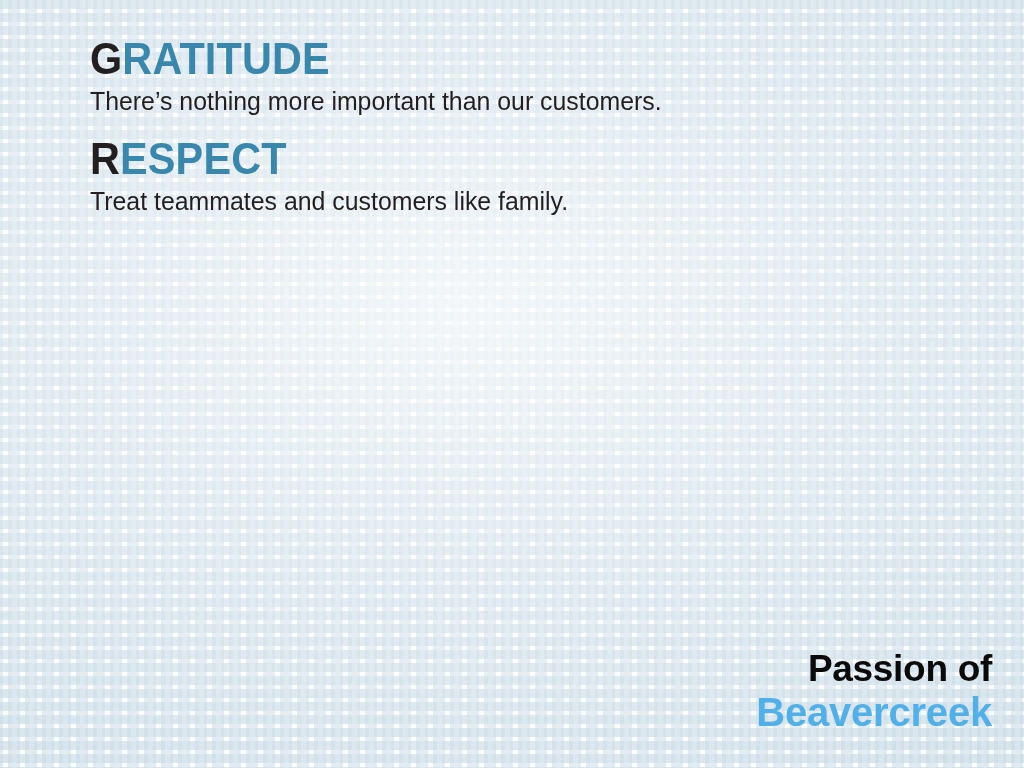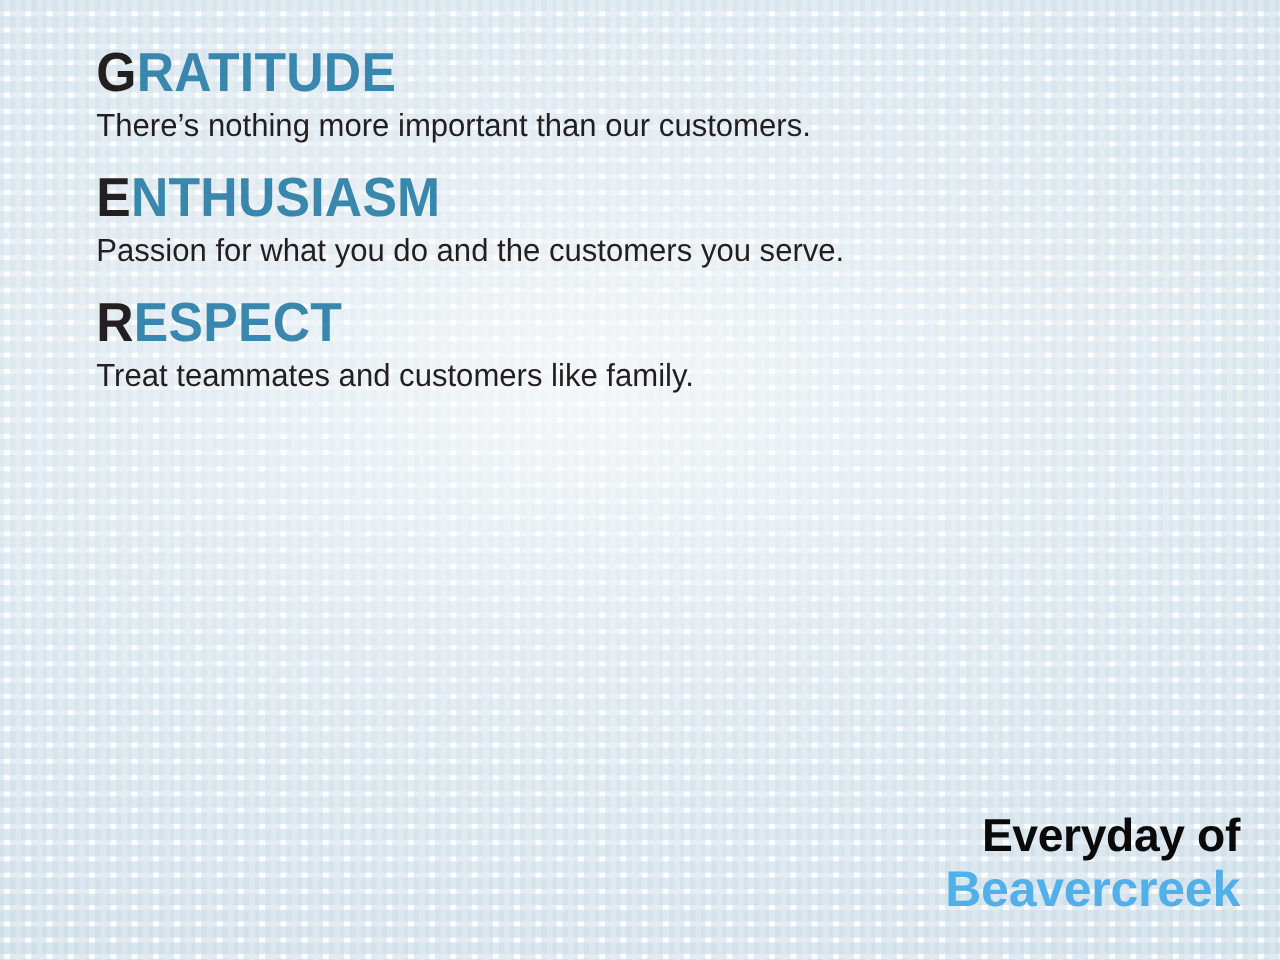--- a/index.html
+++ b/index.html
@@ -61,21 +61,21 @@
   #content {
     position: relative;
     z-index: 2;
     width: 100%;
     height: 100%;
   }
 
   
   .values-list {
     position: absolute;
-    left: 77px;
+    left: 90px;
     top: 36px;
     width: 900px;
   }
   .value-item {
     height: 100px;
   }
   .value-heading {
     font-family: "Liberation Sans Narrow", "Liberation Sans", sans-serif;
     font-weight: bold;
     font-size: 44px;
@@ -149,35 +149,31 @@
 
   <div id="content">
 
     <div class="values-list">
 
       <div class="value-item">
         <div class="value-heading"><span class="lead">G</span><span class="rest">RATITUDE</span></div>
         <p class="value-desc">There’s nothing more important than our customers.</p>
       </div>
 
-      <div class="value-item">
-        <div class="value-heading"><span class="lead">E</span><span class="rest">NTHUSIASM</span></div>
-        <p class="value-desc">Passion for what you do and the customers you serve.</p>
-      </div>
 
       <div class="value-item">
         <div class="value-heading"><span class="lead">R</span><span class="rest">ESPECT</span></div>
         <p class="value-desc">Treat teammates and customers like family.</p>
       </div>
 
 
 
 
 
     </div>
 
     <div id="logo">
-      <div class="logo-line1"><span class="logo-germain">Everyday</span><span class="logo-of"> of</span></div>
+      <div class="logo-line1"><span class="logo-germain">Passion</span><span class="logo-of"> of</span></div>
       <div class="logo-line2">Beavercreek</div>
     </div>
 
   </div>
 </div>
 
 </body></html>

